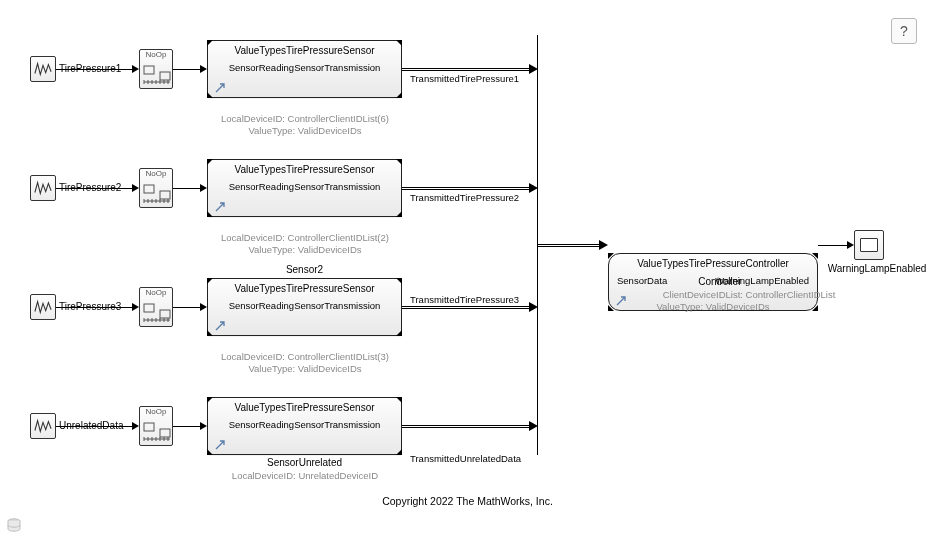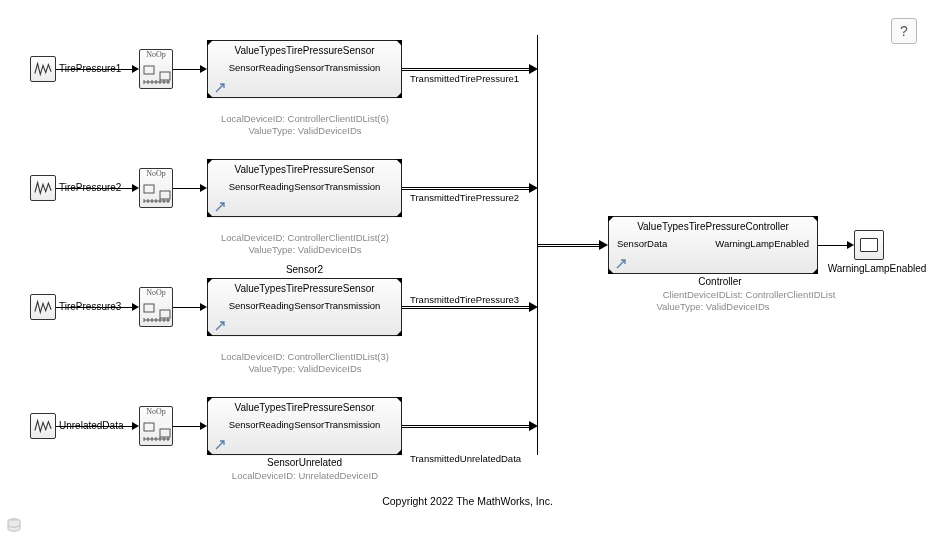--- a/index.html
+++ b/index.html
@@ -29,21 +29,21 @@
   .srcLabel { position:absolute; font-size:10px; color:#000; }
 
   
   .noop {
     position: absolute;
     width: 34px; height: 40px;
     background: linear-gradient(to bottom, #fdfdfd, #ececec);
     border: 1px solid #333;
     border-radius: 2px;
   }
-  .noop .lab { position:absolute; top:0; left:0; right:0; text-align:center; font-size:8px; color:#555;font-family:Liberation Serif, serif;}
+  .noop .lab { position:absolute; top:0; left:0; right:0; text-align:center; font-size:8px; color:#555;}
   .noop svg { position:absolute; left:2px; top:12px; width:30px; height:24px; }
 
   
   .sensor {
     position: absolute;
     width: 195px; height: 58px;
     background: linear-gradient(to bottom, #fdfdfd, #e9e9e9);
     border: 1px solid #222;
     border-radius: 3px;
     box-shadow: 0 1px 0 rgba(0,0,0,.05);
@@ -58,21 +58,22 @@
   .sensor .link { position:absolute; left:6px; bottom:3px; width:12px;height:12px;}
   .blkName { position:absolute; width:195px; text-align:center; font-size:10px; color:#000;}
   .param { position:absolute; width:220px; text-align:center; font-size:9.5px; color:#8a8a8a; line-height:12px;}
 
   
   .ctrl {
     position:absolute;
     width: 210px; height: 58px;
     background: linear-gradient(to bottom, #fdfdfd, #e9e9e9);
     border: 1px solid #222;
-    border-radius: 3px;
+    border-radius: 12px;
+    margin-top: 37px;
   }
   .ctrl .hdr { text-align:center; font-size:10px; padding-top:4px;}
   .ctrl .ports { display:flex; justify-content:space-between; padding: 6px 8px 0 8px; font-size:9.5px;}
 
   
   .scope {
     position:absolute;
     width:30px; height:30px;
     background: linear-gradient(to bottom, #fdfdfd, #ececec);
     border:1px solid #333; border-radius:2px;

